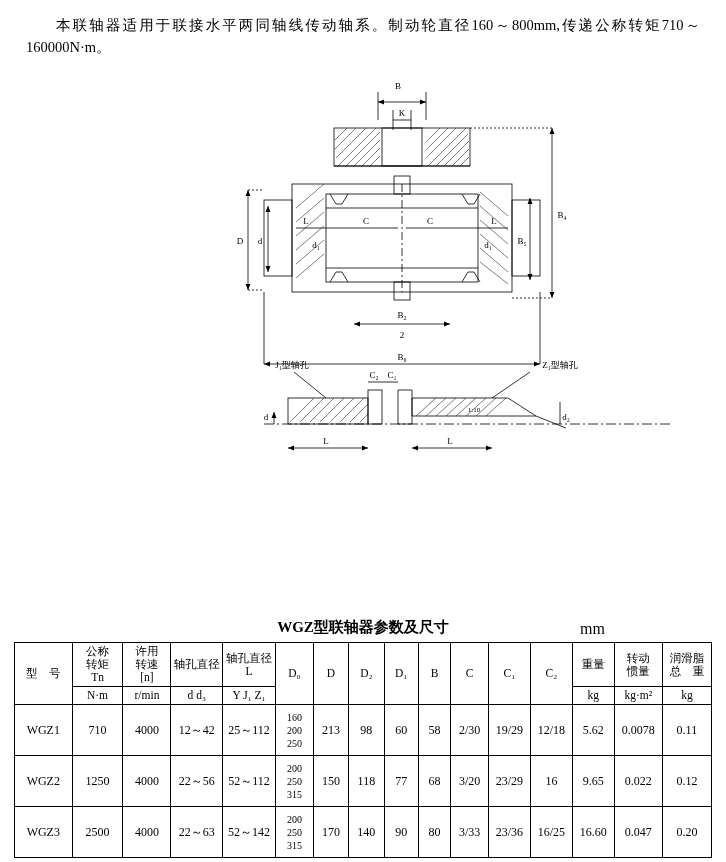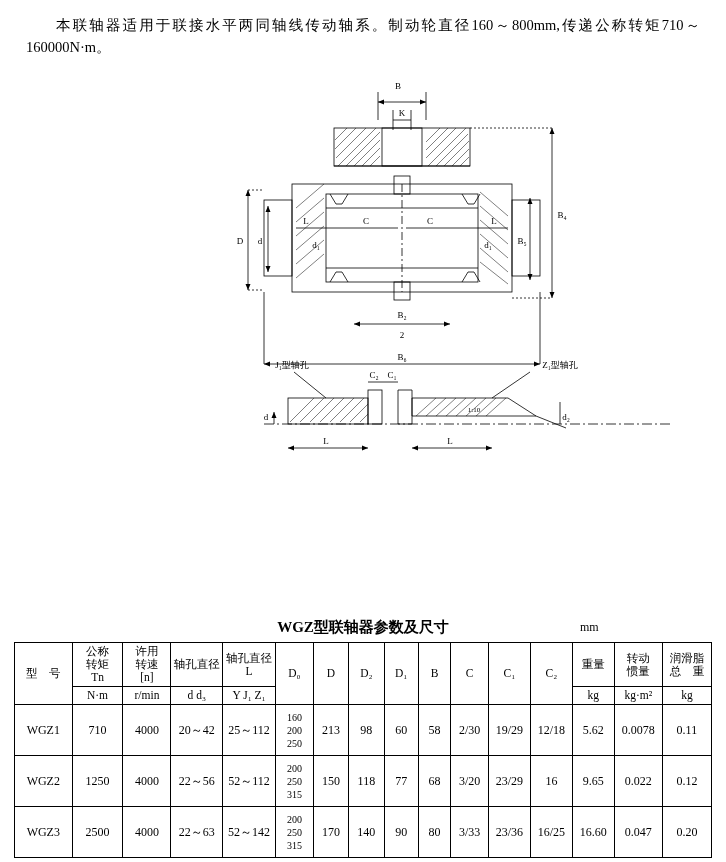--- a/index.html
+++ b/index.html
@@ -19,21 +19,21 @@
   
   .drawing{position:absolute;left:220px;top:70px;width:300px;height:420px;}
   svg{display:block;}
 
   
   .caption{
     position:absolute;left:0;top:618px;width:726px;text-align:center;
     font-size:15px;font-weight:bold;
   }
   .caption-unit{
-    position:absolute;left:580px;top:620px;font-size:12px;font-weight:normal;
+    position:absolute;left:580px;top:620px;font-size:16px;font-weight:normal;
   }
 
   
   .tbl-wrap{position:absolute;left:14px;top:642px;width:698px;}
   table{border-collapse:collapse;width:698px;font-size:12px;}
   table td,table th{
     border:1px solid #000;text-align:center;vertical-align:middle;
     font-weight:normal;padding:2px 1px;
   }
   thead td{font-size:11.5px;line-height:13px;}
@@ -276,21 +276,21 @@
       <td>kg</td>
       <td>kg·m²</td>
       <td>kg</td>
     </tr>
   </thead>
   <tbody>
     <tr>
       <td>WGZ1</td>
       <td>710</td>
       <td>4000</td>
-      <td>20～42</td>
+      <td>12～42</td>
       <td>25～112</td>
       <td class="multi small" style="white-space:pre-line">160
 200
 250</td>
       <td>213</td>
       <td>98</td>
       <td>60</td>
       <td>58</td>
       <td>2/30</td>
       <td>19/29</td>

